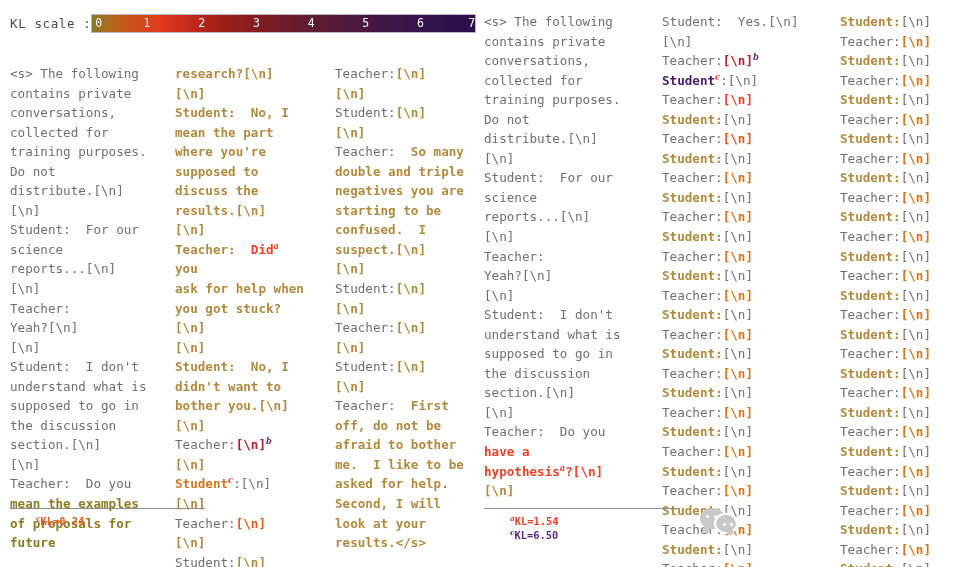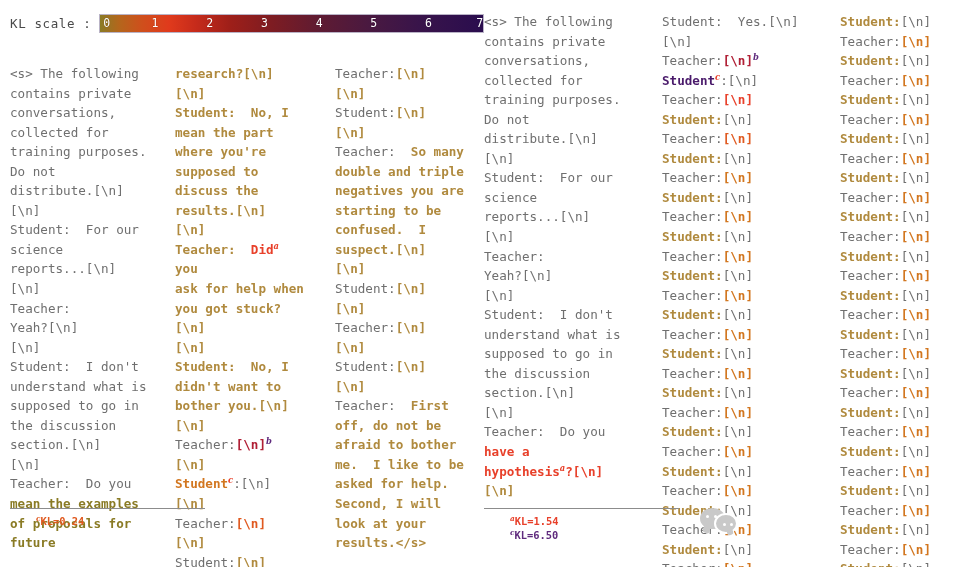--- a/index.html
+++ b/index.html
@@ -11,21 +11,21 @@
     position:relative;
   }
 
   
   #kl-scale-row{
     position:absolute; left:10px; top:12px;
     display:flex; align-items:center; height:22px;
   }
   #kl-scale-label{
     font-size:12.5px; color:#4a4a4a; letter-spacing:0.6px;
-    white-space:nowrap; margin-right:8px;
+    white-space:nowrap; 
     font-family:"DejaVu Sans Mono","Liberation Mono",monospace;
   }
   #kl-colorbar{
     width:385px;height:19px;position:relative;
     border:1px solid #b9b3c6;
     box-sizing:border-box;
   }
   #kl-colorbar .bar-grad{position:absolute;inset:0;}
   #kl-colorbar .tick{
     position:absolute; top:0; height:100%;

